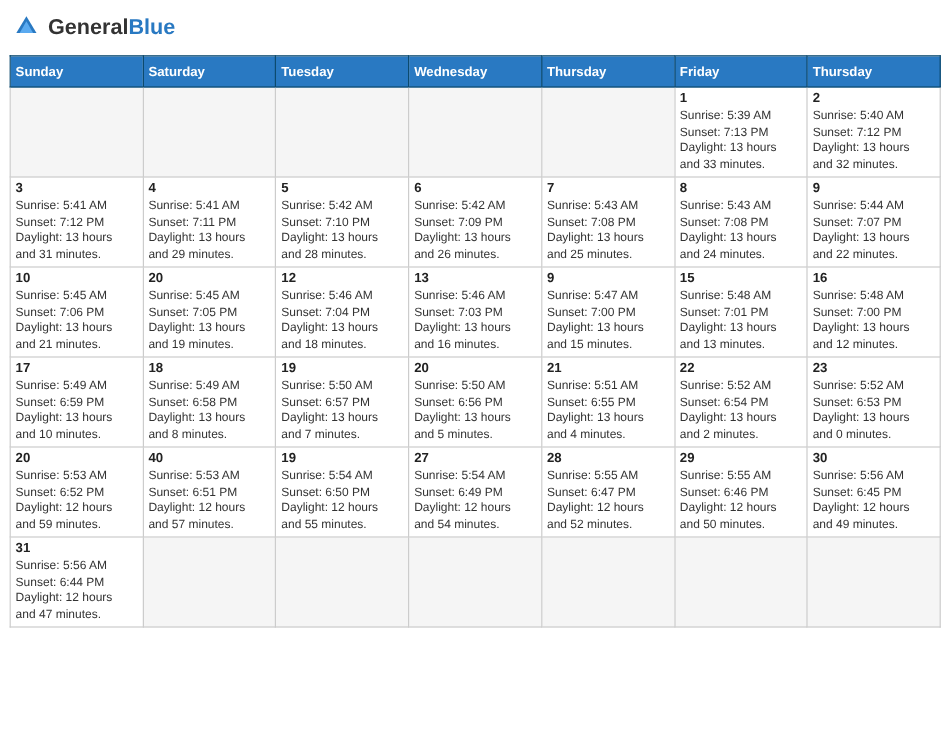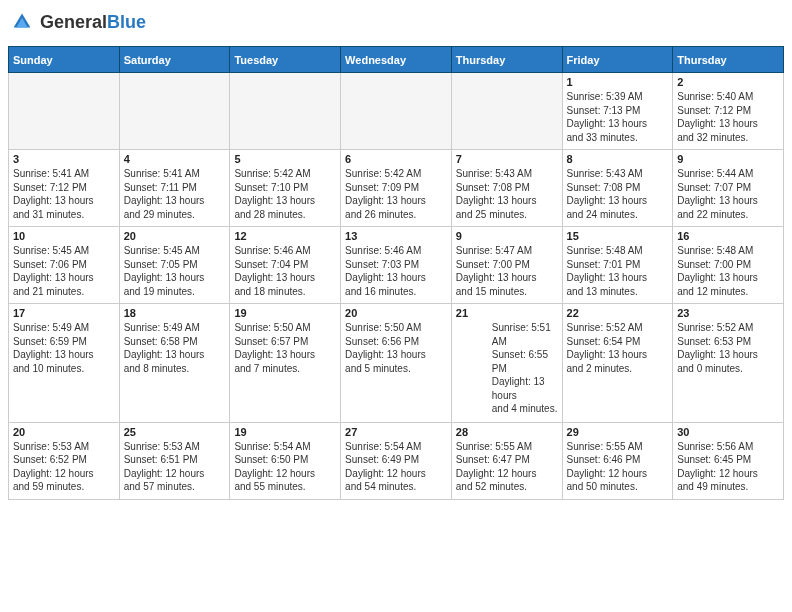--- a/index.html
+++ b/index.html
@@ -274,21 +274,21 @@
           </td>
           <td>
             <div class="day-num">20</div>
             <div class="sun-info" style="white-space: pre-line;">Sunrise: 5:50 AM
 Sunset: 6:56 PM
 Daylight: 13 hours
 and 5 minutes.</div>
           </td>
           <td>
             <div class="day-num">21</div>
-            <div class="sun-info" style="white-space: pre-line; margin-left: 36px;">Sunrise: 5:51 AM
+            <div class="sun-info" style="white-space: pre-line;">Sunrise: 5:51 AM
 Sunset: 6:55 PM
 Daylight: 13 hours
 and 4 minutes.</div>
           </td>
           <td>
             <div class="day-num">22</div>
             <div class="sun-info" style="white-space: pre-line;">Sunrise: 5:52 AM
 Sunset: 6:54 PM
 Daylight: 13 hours
 and 2 minutes.</div>
@@ -303,21 +303,21 @@
         </tr>
         <tr>
           <td>
             <div class="day-num">20</div>
             <div class="sun-info" style="white-space: pre-line;">Sunrise: 5:53 AM
 Sunset: 6:52 PM
 Daylight: 12 hours
 and 59 minutes.</div>
           </td>
           <td>
-            <div class="day-num">25</div>
+            <div class="day-num">40</div>
             <div class="sun-info" style="white-space: pre-line;">Sunrise: 5:53 AM
 Sunset: 6:51 PM
 Daylight: 12 hours
 and 57 minutes.</div>
           </td>
           <td>
             <div class="day-num">19</div>
             <div class="sun-info" style="white-space: pre-line;">Sunrise: 5:54 AM
 Sunset: 6:50 PM
 Daylight: 12 hours
@@ -344,16 +344,31 @@
 Daylight: 12 hours
 and 50 minutes.</div>
           </td>
           <td>
             <div class="day-num">30</div>
             <div class="sun-info" style="white-space: pre-line;">Sunrise: 5:56 AM
 Sunset: 6:45 PM
 Daylight: 12 hours
 and 49 minutes.</div>
           </td>
+        </tr>
+        <tr>
+          <td class="last-row">
+            <div class="day-num">31</div>
+            <div class="sun-info" style="white-space: pre-line;">Sunrise: 5:56 AM
+Sunset: 6:44 PM
+Daylight: 12 hours
+and 47 minutes.</div>
+          </td>
+          <td class="empty last-row"></td>
+          <td class="empty last-row"></td>
+          <td class="empty last-row"></td>
+          <td class="empty last-row"></td>
+          <td class="empty last-row"></td>
+          <td class="empty last-row"></td>
         </tr>
       </tbody>
   </table>
 </div>
 
 </body></html>

